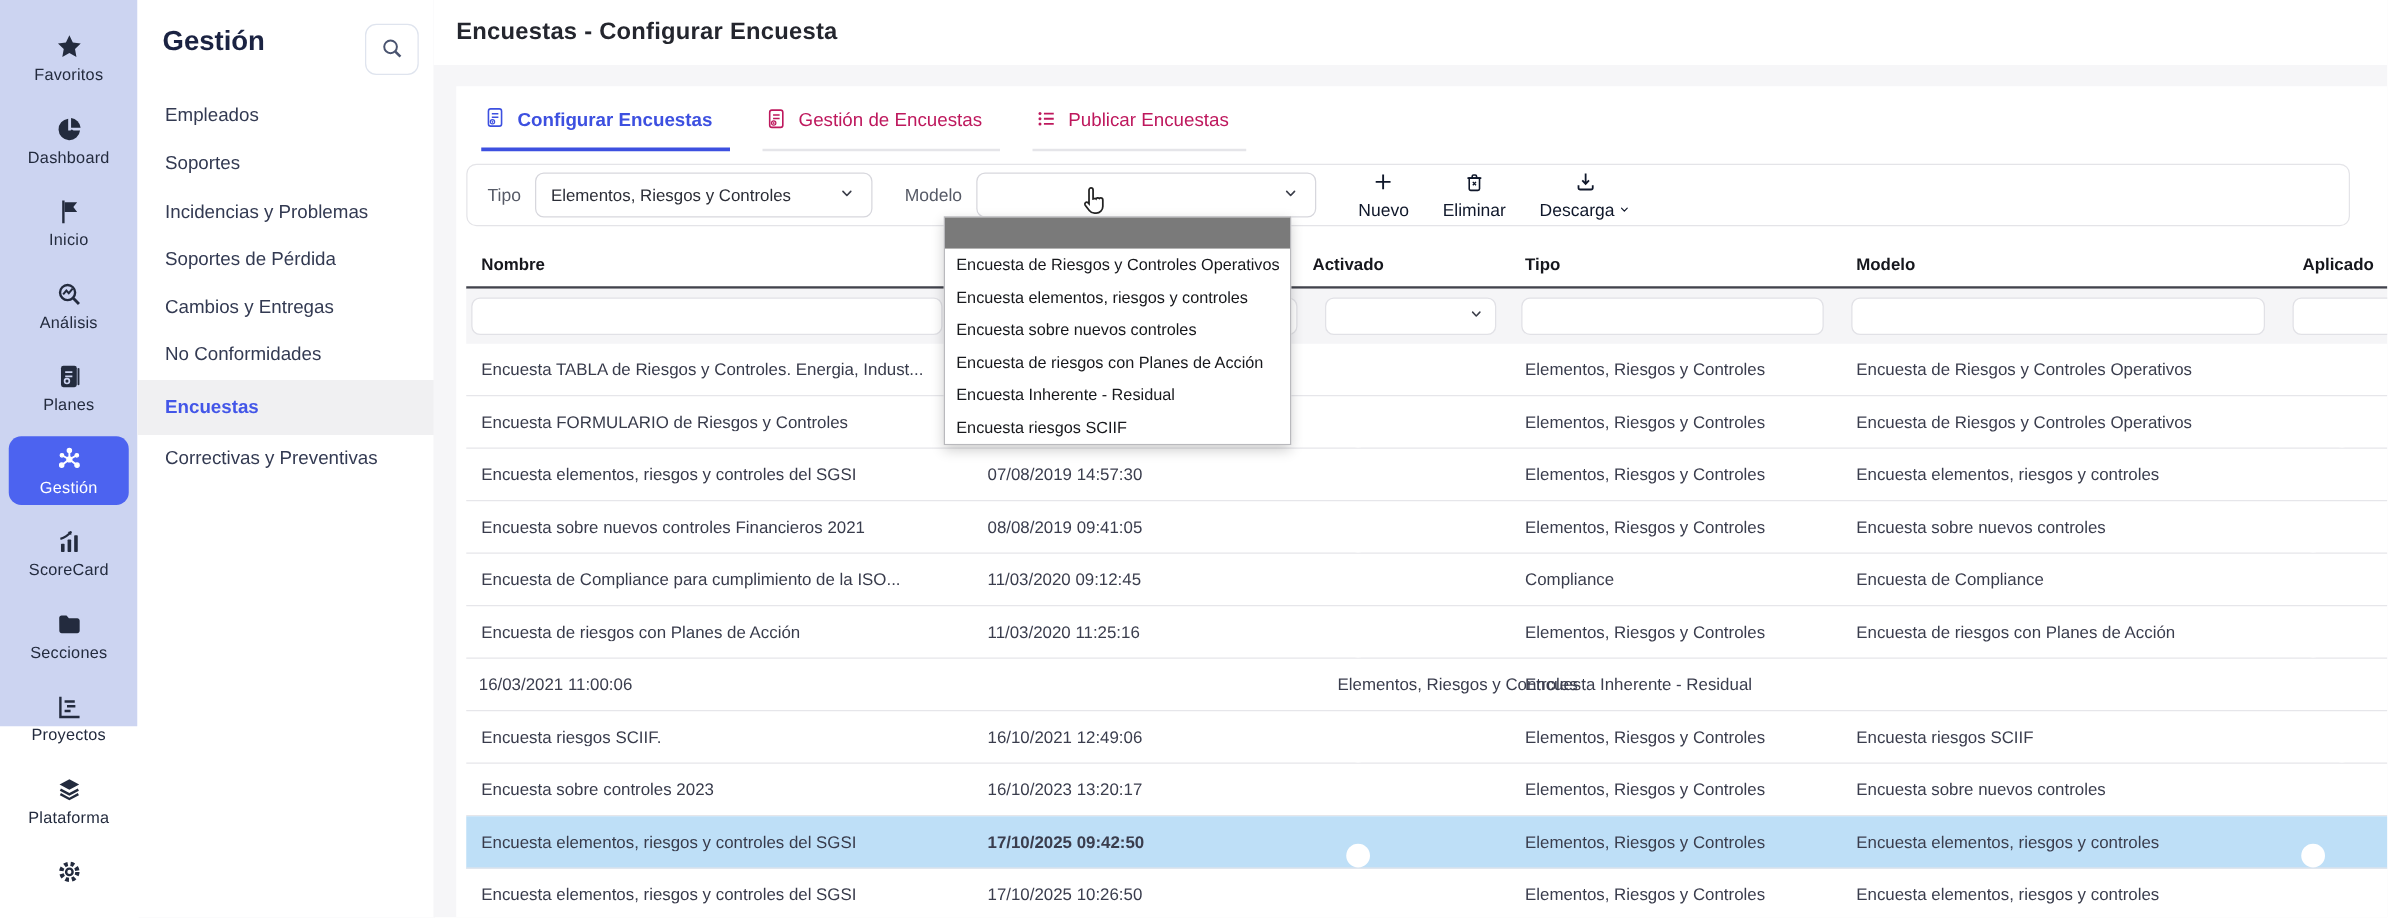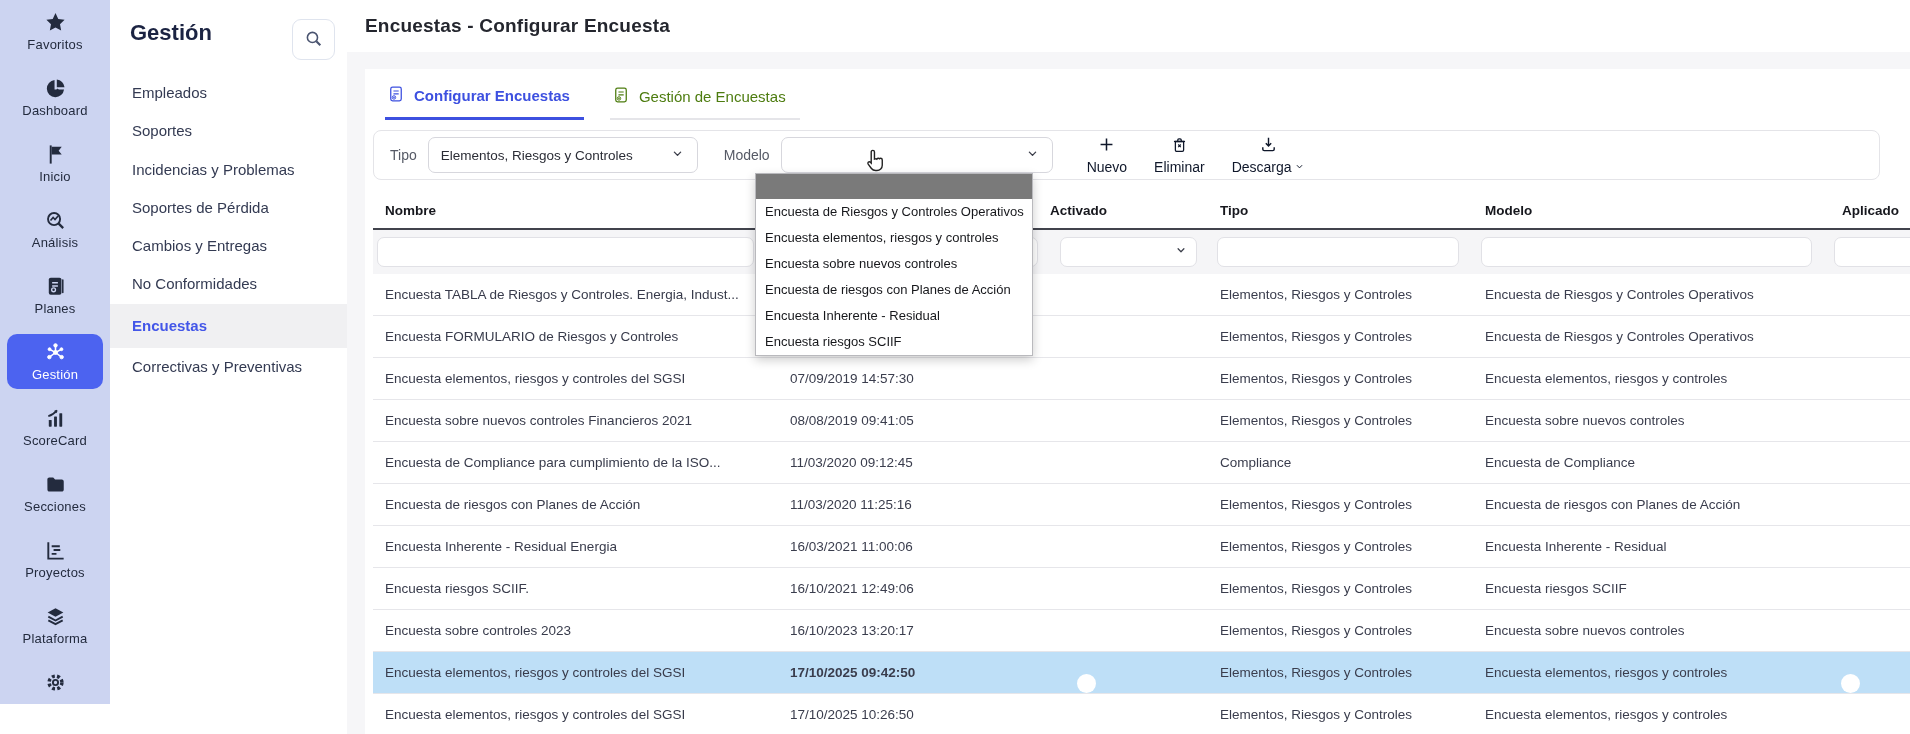--- a/index.html
+++ b/index.html
@@ -1,21 +1,21 @@
 <!DOCTYPE html>
 <html><head>
 <meta charset="utf-8">
 <style>
   * { margin:0; padding:0; box-sizing:border-box; }
   html,body { width:1910px; height:734px; overflow:hidden; }
   body { position:relative; font-family:"Liberation Sans", sans-serif; background:#fff; }
 
   
-  .rail { position:absolute; left:0; top:0; width:110px; height:704px; background:#ccd4f1;
-          display:flex; flex-direction:column; align-items:center; padding-top:4px; }
+  .rail { position:absolute; left:0; top:0; width:110px; height:581px; background:#ccd4f1;
+          display:flex; flex-direction:column; align-items:center; padding-top:19px; }
   .rail-item { width:96px; display:flex; flex-direction:column; align-items:center; gap:3px;
                margin-bottom:11px; color:#232b3e; cursor:pointer; padding:7px 0; border-radius:10px; }
   .rail-item.active { background:#4c63f0; color:#fff; }
   .rail-icon svg { width:23px; height:23px; display:block; }
   .rail-label { font-size:13px; letter-spacing:.2px; }
   .rail-spacer { flex:1; }
 
   
   .subnav { position:absolute; left:110px; top:0; width:237px; height:734px; background:#fff;
             box-shadow:1px 0 0 #ececf0; }
@@ -29,21 +29,21 @@
   .subnav-item.active { background:#f0f0f2; color:#4356e8; font-weight:bold; padding-top:12px; padding-bottom:12px; }
 
   
   .main { position:absolute; left:347px; top:0; right:0; height:734px; background:#f6f6f8; }
   .titlebar { height:52px; background:#fff; display:flex; align-items:center; padding-left:18px; }
   .page-title { font-size:19px; font-weight:600; color:#24262e; letter-spacing:.2px; }
   .card { position:absolute; left:18px; top:69px; right:0; bottom:0; background:#fff; overflow:hidden; }
 
   
   .tabs { display:flex; gap:26px; padding:16px 0 0 20px; }
-  .tab { display:flex; align-items:center; gap:9px; font-size:15px; color:#4d7c0f;
+  .tab { display:flex; align-items:center; gap:9px; font-size:15px; color:#be185d;
          padding:0 14px 11px 2px; border-bottom:2px solid #e5e5e9; cursor:pointer; }
   .tab svg { width:18px; height:18px; }
   .tab.active { color:#3d50e0; border-bottom:3px solid #3d50e0; font-weight:600; }
 
   
   .toolbar { margin:10px 30px 0 8px; height:50px; border:1px solid #e4e4e8; border-radius:8px;
              display:flex; align-items:center; padding-left:16px; background:#fff; }
   .field-label { font-size:14px; color:#565a66; margin-right:11px; }
   .select { height:36px; border:1px solid #d7d7dd; border-radius:7px; background:#fff; display:flex;
             align-items:center; justify-content:space-between; padding:0 12px; font-size:13.5px;
@@ -251,20 +251,29 @@
           <span>Configurar Encuestas</span>
         </div>
         <div class="tab">
           <span><svg viewBox="0 0 24 24" fill="none" stroke="currentColor">
               <rect x="5" y="2.8" width="14" height="18.4" rx="2.4" stroke-width="1.7"></rect>
               <path d="M8.6 8h7M8.6 11.8h7" stroke-width="1.5"></path>
               <circle cx="9.3" cy="16.6" r="2.3" stroke-width="1.3"></circle>
               <circle cx="9.3" cy="16.6" r=".6" fill="currentColor"></circle>
             </svg></span>
           <span>Gestión de Encuestas</span>
+        </div>
+        <div class="tab">
+          <span><svg viewBox="0 0 24 24">
+              <circle cx="5.3" cy="6.5" r="1.6" fill="currentColor"></circle>
+              <circle cx="5.3" cy="12" r="1.6" fill="currentColor"></circle>
+              <circle cx="5.3" cy="17.5" r="1.6" fill="currentColor"></circle>
+              <path d="M9.5 6.5h10.5M9.5 12h10.5M9.5 17.5h10.5" stroke="currentColor" stroke-width="2"></path>
+            </svg></span>
+          <span>Publicar Encuestas</span>
         </div>
       </div>
 
     <div class="toolbar">
       <span class="field-label">Tipo</span>
       <div class="select tipo">
         <span>Elementos, Riesgos y Controles</span>
         <span><svg viewBox="0 0 24 24" fill="none" stroke="currentColor">
               <path d="M7 9.8l5 5.2 5-5.2" stroke-width="2.1" stroke-linecap="round" stroke-linejoin="round"></path>
             </svg></span>
@@ -354,21 +363,21 @@
     </span>
     <span class="cell-tipo">Elementos, Riesgos y Controles</span>
     <span class="cell-modelo">Encuesta de Riesgos y Controles Operativos</span>
     <span class="tgl-wrap-b">
       <span class="toggle off"><span class="knob"></span></span>
     </span>
   </div>
 
   <div class="grid row">
     <a class="name-link">Encuesta elementos, riesgos y controles del SGSI</a>
-    <span class="cell-date">07/09/2019 14:57:30</span>
+    <span class="cell-date">07/08/2019 14:57:30</span>
     <span class="tgl-wrap-a">
       <span class="toggle on"><span class="knob"></span></span>
     </span>
     <span class="cell-tipo">Elementos, Riesgos y Controles</span>
     <span class="cell-modelo">Encuesta elementos, riesgos y controles</span>
     <span class="tgl-wrap-b">
       <span class="toggle on"><span class="knob"></span></span>
     </span>
   </div>
 
@@ -405,21 +414,20 @@
       <span class="toggle on"><span class="knob"></span></span>
     </span>
     <span class="cell-tipo">Elementos, Riesgos y Controles</span>
     <span class="cell-modelo">Encuesta de riesgos con Planes de Acción</span>
     <span class="tgl-wrap-b">
       <span class="toggle on"><span class="knob"></span></span>
     </span>
   </div>
 
   <div class="grid row">
-    <a class="name-link">Encuesta Inherente - Residual Energia</a>
     <span class="cell-date">16/03/2021 11:00:06</span>
     <span class="tgl-wrap-a">
       <span class="toggle on"><span class="knob"></span></span>
     </span>
     <span class="cell-tipo">Elementos, Riesgos y Controles</span>
     <span class="cell-modelo">Encuesta Inherente - Residual</span>
     <span class="tgl-wrap-b">
       <span class="toggle on"><span class="knob"></span></span>
     </span>
   </div>

